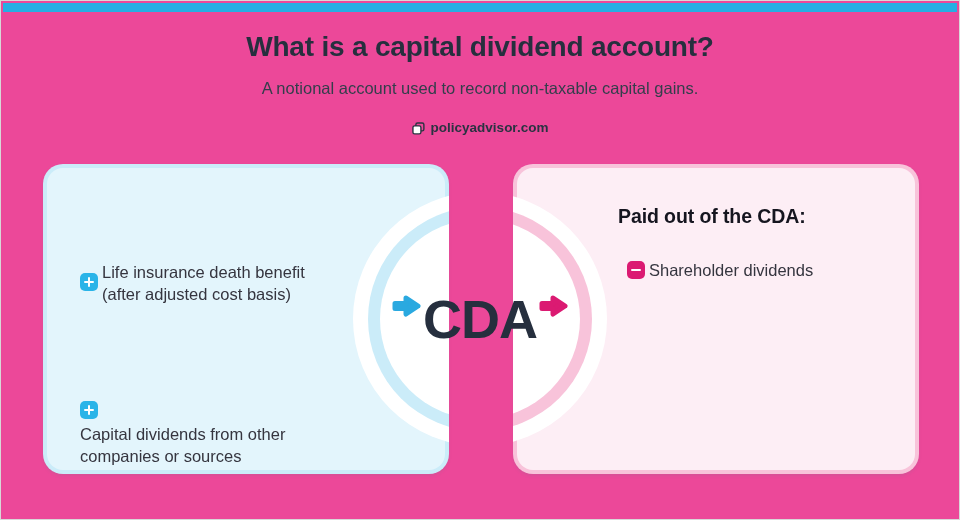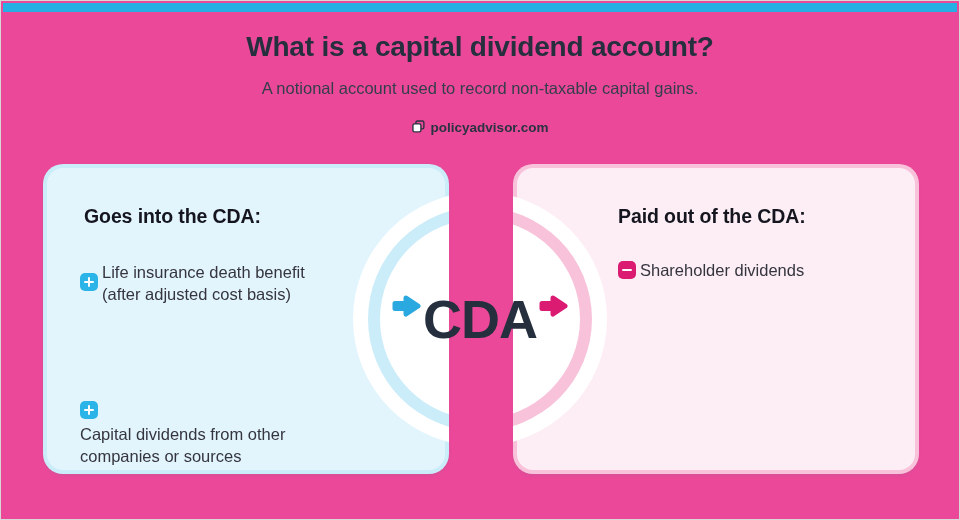--- a/index.html
+++ b/index.html
@@ -12,21 +12,21 @@
   .title{
     position:absolute;top:30px;left:0;width:100%;margin:0;text-align:center;
     font-size:28px;font-weight:800;letter-spacing:-0.2px;color:var(--ink,#262f3e);
   }
   .subtitle{
     position:absolute;top:78px;left:0;width:100%;margin:0;text-align:center;
     font-size:16.5px;font-weight:400;color:#333e4b;
   }
   .brand{
     position:absolute;top:119px;left:0;width:100%;
-    display:flex;justify-content:center;align-items:flex-start;gap:6px;
+    display:flex;justify-content:center;align-items:flex-end;gap:6px;
     font-size:13.5px;font-weight:700;color:#2a3342;
   }
   .box{
     position:absolute;top:163px;width:406px;height:310px;border-radius:20px;
     overflow:hidden;box-shadow:0 2px 3px rgba(100,120,140,.15);
   }
   .box-blue{left:42px;background:var(--blue-border,#cbecf9);}
   .box-pink{left:512px;background:var(--pink-border,#f8c3da);}
   .fill{position:absolute;inset:4px;border-radius:16px;}
   .box-blue .fill{background:var(--blue-fill,#e3f5fc);}
@@ -52,21 +52,21 @@
   .item{position:absolute;z-index:3;display:flex;gap:4px;}
   .item .text{font-size:16.5px;line-height:22px;color:#35353f;}
   .bullet{width:18px;height:18px;border-radius:5px;position:relative;flex:none;}
   .bullet::before{content:"";position:absolute;left:4px;right:4px;top:7.75px;height:2.5px;background:#fff;border-radius:2px;}
   .bullet.plus::after{content:"";position:absolute;top:4px;bottom:4px;left:7.75px;width:2.5px;background:#fff;border-radius:2px;}
   .bullet.plus{background:var(--plus-icon,#2ab4e8);}
   .bullet.minus{background:var(--minus-icon,#db1a72);}
   .box-blue .item{left:37px;}
   .box-blue .item .bullet{margin-top:12px;}
   .item-1{top:97px;} .item-2{top:161px;} .item-3{top:225px;flex-direction:column;}
-  .box-pink .item{left:105px;top:95px;align-items:center;}
+  .box-pink .item{left:114px;top:95px;align-items:center;}
   .hub{
     position:absolute;left:479px;top:318px;transform:translate(-50%,-50%);
     display:flex;align-items:flex-start;gap:0;z-index:5;
   }
   .hub .cda{
     font-size:54px;font-weight:800;color:var(--ink,#262f3e);letter-spacing:-1px;line-height:1;
   }
   .arrow{display:block;}
 </style>
 </head>
@@ -85,21 +85,20 @@
     </svg>
     <span>policyadvisor.com</span>
   </div>
 
   <div class="box box-blue">
     <div class="fill"></div>
     <div class="circ cutout"></div>
     <div class="circ ring"></div>
     <div class="circ inner"></div>
 
-    <h2>Goes into the CDA:</h2>
 
     <div class="item item-1">
       <span class="bullet plus"></span>
       <span class="text">
         <span>Life insurance death benefit</span><br>
         <span>(after adjusted cost basis)</span>
       </span>
     </div>
     <div class="item item-3">
       <span class="bullet plus"></span>

